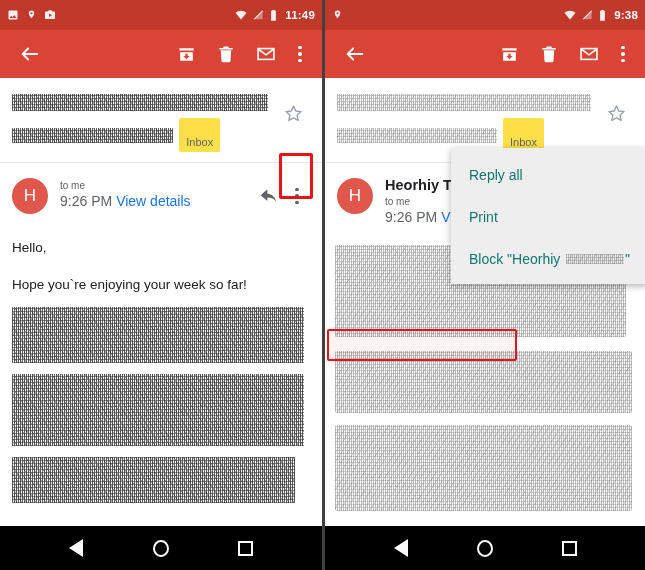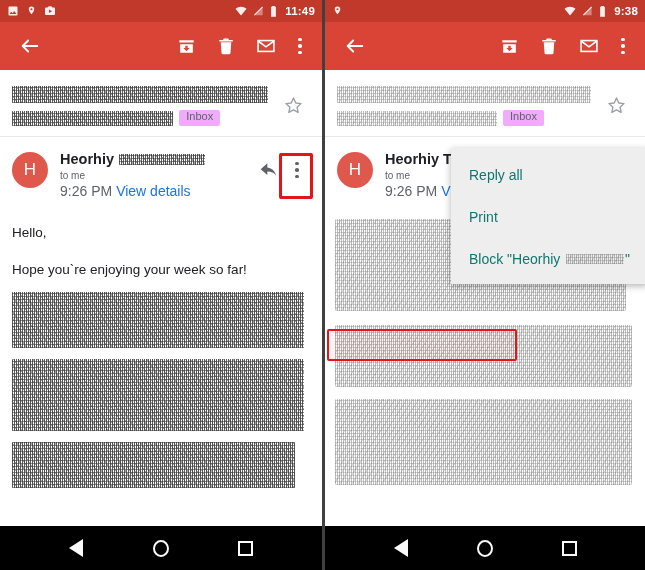--- a/index.html
+++ b/index.html
@@ -14,21 +14,21 @@
     position:relative;
     width:322px;
     height:570px;
     background:#ffffff;
     overflow:hidden;
   }
   .panel.right{ width:323px; border-left:3px solid #404040; }
 
   
   .statusbar{
-    height:22px;
+    height:30px;
     background:#c0392b;
     display:flex; align-items:center;
     padding:8px 7px;
     color:#ffffff;
   }
   .sb-left{ display:flex; align-items:center; gap:7px; flex:0 0 auto; }
   .sb-spacer{ flex:1 1 auto; }
   .sb-right{ display:flex; align-items:center; gap:5px; }
   .sb-ico{ display:block; opacity:.92; }
   .sb-time{
@@ -74,22 +74,22 @@
       repeating-linear-gradient(90deg, rgba(90,90,90,.48) 0 1px, rgba(255,255,255,0) 1px 2px),
       repeating-linear-gradient(0deg, rgba(90,90,90,.32) 0 1px, rgba(255,255,255,0) 1px 3px),
       repeating-linear-gradient(123deg, rgba(110,110,110,.3) 0 1px, rgba(255,255,255,0) 1px 5px);
     filter:blur(.6px);
     opacity:.8;
   }
   .subj-l1{ height:17px; width:100%; margin-bottom:7px; }
   .subj-l2{ height:15px; width:63%; }
   .subj-line2wrap{ display:flex; align-items:center; gap:6px; }
   .inbox-chip{
-    background:#f0abfc; color:#5f6368;
-    font-size:11px; padding:0 7px 3px 7px;
+    background:#fde047; color:#5f6368;
+    font-size:11px; padding:18px 7px 3px 7px;
     border-radius:2px; white-space:nowrap; line-height:1.2;
   }
   .star-btn{ width:34px; height:34px; display:flex; align-items:center; justify-content:center; flex:0 0 auto; margin-top:2px; }
 
   .divider{ height:1px; background:#e8e8e8; width:100%; }
 
   
   .sender-row{
     display:flex; align-items:flex-start;
     padding:14px 8px 10px 12px;
@@ -296,24 +296,20 @@
       </div>
     </div>
 
     <div class="divider"></div>
 
     <div class="sender-row">
       <div class="avatar">
         <span>H</span>
       </div>
       <div class="sender-info">
-        <div class="sender-name-line">
-          <span class="sender-name">Heorhiy</span>
-          <span class="redact dark sender-email-redact"></span>
-        </div>
         <div class="to-me">to me</div>
         <div class="meta-line">
           <span>9:26 PM</span><span class="view-details">View details</span>
         </div>
       </div>
       <div class="reply-btn">
         <svg width="20" height="20" viewBox="0 0 24 24" fill="#5f6368">
             <path d="M10 8V4l-8 7 8 7v-4.1c5 0 8.3 1.6 10.5 5.1-.9-4.4-3.5-8.8-10.5-10z"></path>
           </svg>
       </div>

